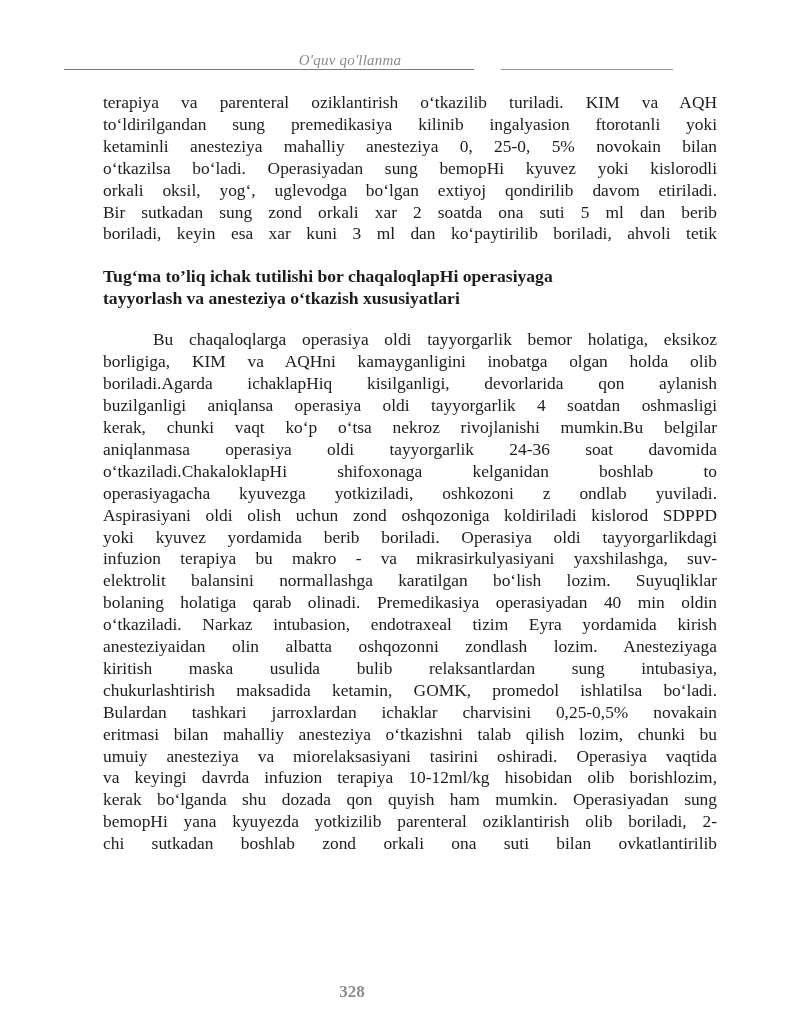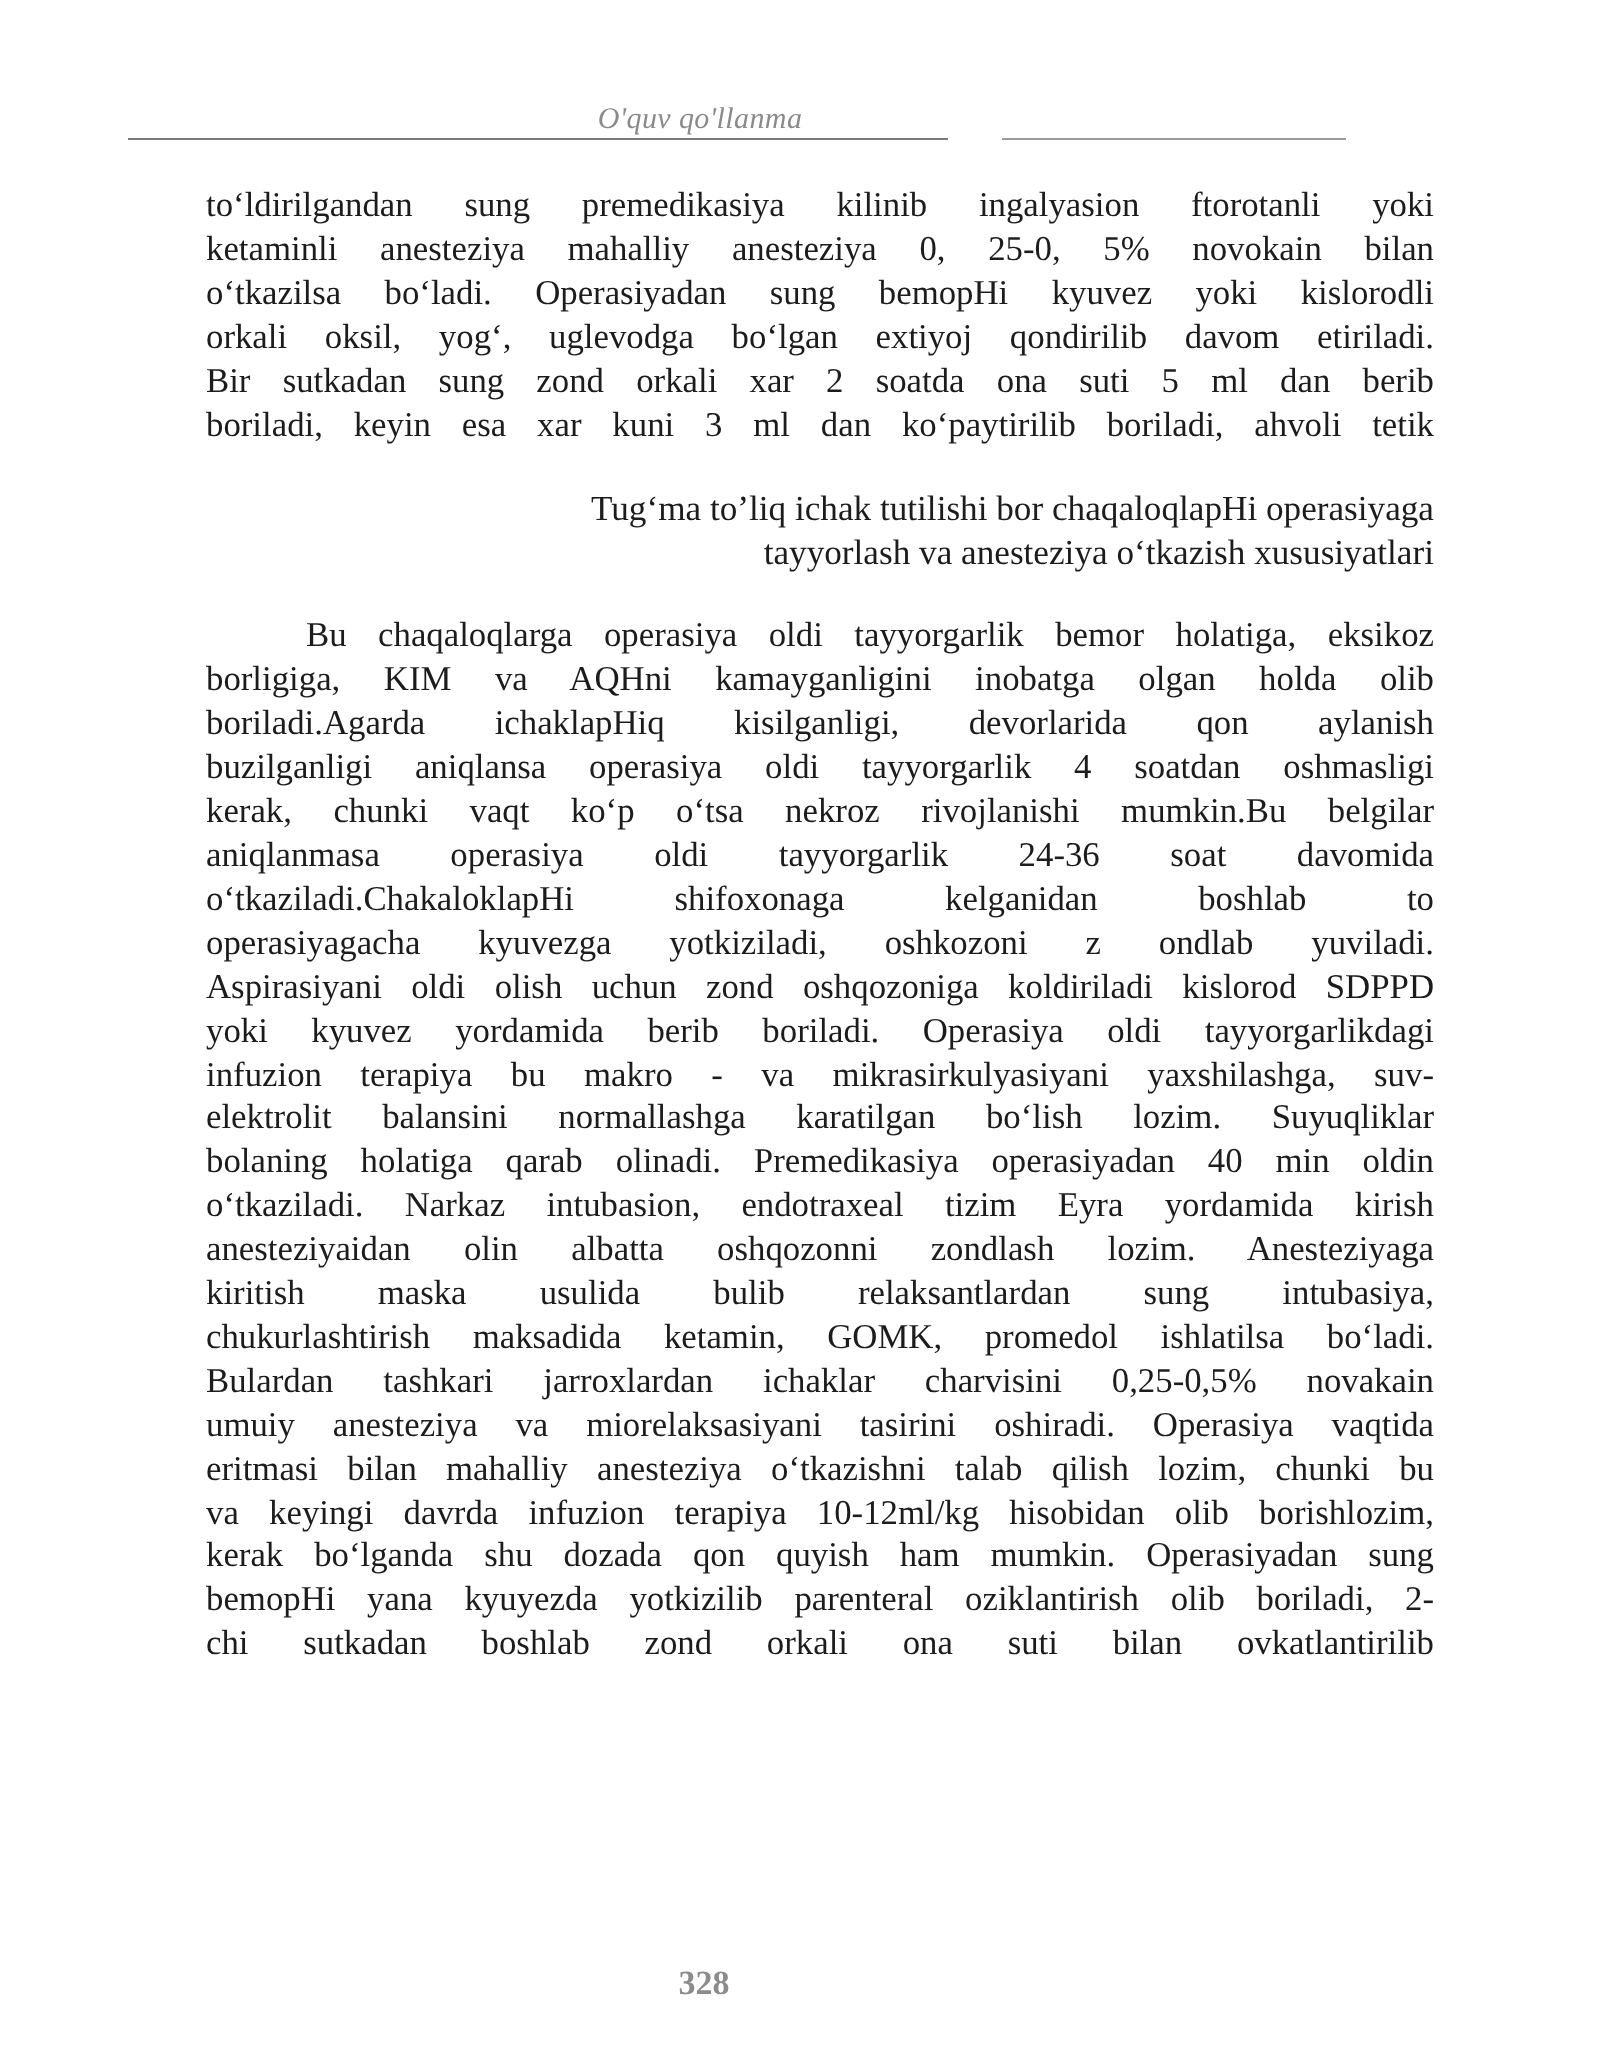--- a/index.html
+++ b/index.html
@@ -8,35 +8,36 @@
   .running-header { position: absolute; top: 52px; left: 0; width: 700px; text-align: center;
          font-style: italic; font-size: 15px; color: #8a8a8a; letter-spacing: 0.2px; }
   .header-rule { position: absolute; top: 69px; left: 64px; width: 410px; height: 0;
          border-top: 1.5px solid #7a7a7a; }
   .header-rule-2 { position: absolute; top: 69px; left: 501px; width: 172px; height: 0;
          border-top: 1.5px solid #9a9a9a; }
   .page-body { position: absolute; top: 92px; left: 103px; width: 614px; }
   .para { margin: 0; font-size: 17.4px; line-height: 21.9px; text-align: justify; }
   .para .line { display: block; text-align: justify; text-align-last: justify; white-space: nowrap; }
   .para .line.last { text-align-last: left; }
-  .section-title { margin: 20px 0 20px 0; text-align: right; font-weight: normal;
+  .section-title { margin: 20px 0 20px 0; text-align: left; font-weight: bold;
          font-size: 17.6px; line-height: 22px; }
   .section-title span { display: block; }
   .page-number { position: absolute; top: 982px; left: 0; width: 704px; text-align: center;
          font-weight: bold; font-size: 17px; color: #8c8c8c; }
 </style>
 </head>
 <body>
 
 <div class="running-header">O'quv qo'llanma</div>
 <div class="header-rule"></div>
 <div class="header-rule-2"></div>
 
 <div class="page-body">
   <p class="para" id="p1">
+      <span class="line">terapiya va parenteral oziklantirish o‘tkazilib turiladi. KIM va AQH</span>
       <span class="line">to‘ldirilgandan sung premedikasiya kilinib ingalyasion ftorotanli yoki</span>
       <span class="line">ketaminli anesteziya mahalliy anesteziya 0, 25-0, 5% novokain bilan</span>
       <span class="line">o‘tkazilsa bo‘ladi. Operasiyadan sung bemopHi kyuvez yoki kislorodli</span>
       <span class="line">orkali oksil, yog‘, uglevodga bo‘lgan extiyoj qondirilib davom etiriladi.</span>
       <span class="line">Bir sutkadan sung zond orkali xar 2 soatda ona suti 5 ml dan berib</span>
       <span class="line">boriladi, keyin esa xar kuni 3 ml dan ko‘paytirilib boriladi, ahvoli tetik</span>
     </p>
 
   <h2 class="section-title">
     <span>Tug‘ma to’liq ichak tutilishi bor chaqaloqlapHi operasiyaga</span>
@@ -55,22 +56,22 @@
       <span class="line">Aspirasiyani oldi olish uchun zond oshqozoniga koldiriladi kislorod SDPPD</span>
       <span class="line">yoki kyuvez yordamida berib boriladi. Operasiya oldi tayyorgarlikdagi</span>
       <span class="line">infuzion terapiya bu makro - va mikrasirkulyasiyani yaxshilashga, suv-</span>
       <span class="line">elektrolit balansini normallashga karatilgan bo‘lish lozim. Suyuqliklar</span>
       <span class="line">bolaning holatiga qarab olinadi. Premedikasiya operasiyadan 40 min oldin</span>
       <span class="line">o‘tkaziladi. Narkaz intubasion, endotraxeal tizim Eyra yordamida kirish</span>
       <span class="line">anesteziyaidan olin albatta oshqozonni zondlash lozim. Anesteziyaga</span>
       <span class="line">kiritish maska usulida bulib relaksantlardan sung intubasiya,</span>
       <span class="line">chukurlashtirish maksadida ketamin, GOMK, promedol ishlatilsa bo‘ladi.</span>
       <span class="line">Bulardan tashkari jarroxlardan ichaklar charvisini 0,25-0,5% novakain</span>
+      <span class="line">eritmasi bilan mahalliy anesteziya o‘tkazishni talab qilish lozim, chunki bu</span>
       <span class="line">umuiy anesteziya va miorelaksasiyani tasirini oshiradi. Operasiya vaqtida</span>
-      <span class="line">eritmasi bilan mahalliy anesteziya o‘tkazishni talab qilish lozim, chunki bu</span>
       <span class="line">va keyingi davrda infuzion terapiya 10-12ml/kg hisobidan olib borishlozim,</span>
       <span class="line">kerak bo‘lganda shu dozada qon quyish ham mumkin. Operasiyadan sung</span>
       <span class="line">bemopHi yana kyuyezda yotkizilib parenteral oziklantirish olib boriladi, 2-</span>
       <span class="line">chi sutkadan boshlab zond orkali ona suti bilan ovkatlantirilib</span>
     </p>
 </div>
 
 <div class="page-number">328</div>
 
 </body></html>

